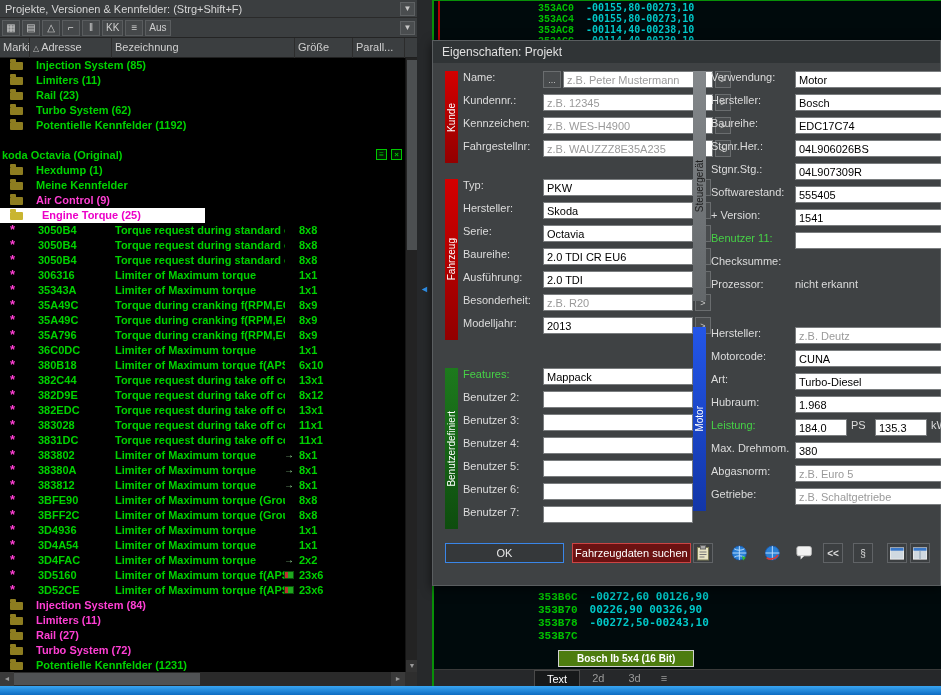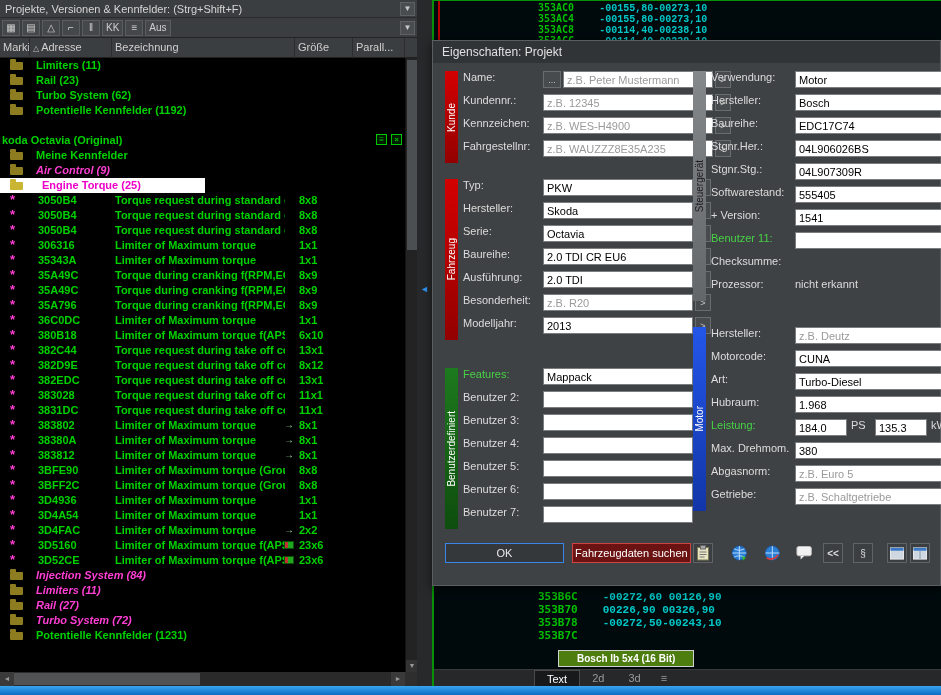--- a/index.html
+++ b/index.html
@@ -16,21 +16,21 @@
   .tb-list { display:flex; gap:2px; flex:1; }
   .tb-btn { height:16px; min-width:18px; padding:0 3px; background:#45484a; border:1px solid #5a5d5f; color:#cfcfcf; font-size:10px; font-family:"Liberation Sans",sans-serif; cursor:pointer; }
   .col-headers { position:absolute; left:0; top:38px; width:417px; height:20px; background:#3b3e40; display:flex; border-bottom:1px solid #202020; }
   .col { height:20px; border-right:1px solid #2c2c2c; font-size:11px; color:#cfcfcf; padding:3px 0 0 3px; white-space:nowrap; overflow:hidden; cursor:pointer; }
   .sort-glyph { font-size:8px; margin-right:2px; color:#b8b8b8; }
   .ch-0 { width:30px; } .ch-1 { width:82px; } .ch-2 { width:183px; } .ch-3 { width:58px; } .ch-4 { width:52px; } .ch-fill { flex:1; border-right:none; cursor:default; }
 
   #tree { position:absolute; left:0; top:58px; width:405px; height:614px; background:#000; overflow:hidden; font-weight:bold; }
   .trow { position:relative; height:15px; cursor:pointer; }
   .green { color:#00d200; }
-  .magenta { color:#ff3fd4;font-style:italic; }
+  .magenta { color:#ff3fd4; }
   .folder-icon { position:absolute; left:10px; top:4px; width:13px; height:8px; background:#8d7d20; border-radius:1px; }
   .folder-icon::before { content:""; position:absolute; top:-3px; left:0; width:6px; height:3px; background:#8d7d20; border-radius:1px 1px 0 0; }
   .flabel { position:absolute; left:36px; top:1px; font-size:11px; white-space:nowrap; }
   .proj-label { position:absolute; left:2px; top:1px; font-size:11px; white-space:nowrap; }
   .proj-icons { position:absolute; left:376px; top:1px; display:flex; gap:4px; }
   .picon { width:11px; height:11px; border:1px solid #00c800; color:#00c800; font-size:8px; line-height:9px; text-align:center; display:inline-block; background:#021a02; }
   .sel-bg { position:absolute; left:0; top:0; width:205px; height:15px; background:#ffffff; }
   .sel-row .folder-icon { background:#c9b531; z-index:1; }
   .sel-row .folder-icon::before { background:#c9b531; }
   .sel-row .flabel { color:#ec00c8; z-index:1;padding-left:6px; }
@@ -55,22 +55,22 @@
   #divider { position:absolute; left:417px; top:0; width:15px; height:686px; background:#27292b; cursor:col-resize; }
   .collapse-arrow { position:absolute; left:3px; top:284px; color:#2f93ee; font-size:9px; cursor:pointer; }
 
   
   #right-bg { position:absolute; left:432px; top:0; width:509px; height:686px; background:#000a0c; border-left:2px solid #089008; border-top:1px solid #089008; }
   .hex-redline { position:absolute; left:4px; top:0; width:2px; height:41px; background:#b40000; }
   .hex-top { position:absolute; left:0; top:1px; right:0; }
   .hex-top .hexrow { height:11px; line-height:11px; font:bold 10px "DejaVu Sans Mono", monospace; white-space:pre; }
   .hex-bottom { position:absolute; left:0; top:589px; right:0; }
   .hex-bottom .hexrow { height:13px; line-height:13px; font:bold 11px "DejaVu Sans Mono", monospace; white-space:pre; }
-  .haddr { color:#00c000; margin-left:104px; }
-  .hvals { color:#00c8c8; margin-left:25px;font-family:Liberation Mono, monospace; }
+  .haddr { color:#00c000; margin-left:104px;font-family:Liberation Mono, monospace; }
+  .hvals { color:#00c8c8; margin-left:12px; }
   .hex-tooltip { position:absolute; left:124px; top:649px; background:#4d7c0f; border:1px solid #d0d0d0; color:#ffffff; font:bold 10px "Liberation Sans", sans-serif; padding:2px 18px; white-space:nowrap; }
   .tabbar { position:absolute; left:0; top:668px; width:100%; height:18px; background:#26282a; border-top:1px solid #3a3a3a; display:flex; align-items:stretch; padding-left:100px; }
   .tab-list { display:flex; }
   .tab { padding:2px 12px; font-size:11px; color:#9a9a9a; cursor:pointer; }
   .tab.active { color:#ffffff; background:#17191a; border:1px solid #4a4a4a; border-bottom:none; }
   .icon-tab { padding:2px 8px; font-size:11px; color:#9a9a9a; cursor:pointer; }
 
   
   #dialog { position:absolute; left:432px; top:40px; width:509px; height:546px; background:#3f4244; border:1px solid #5a5e60; z-index:5; box-shadow:0 3px 10px rgba(0,0,0,.6); }
   .dlg-title { height:22px; background:#303436; color:#e0e0e0; font-size:12px; padding:4px 9px; cursor:move; }
@@ -144,20 +144,24 @@
       <div class="col ch-1"><span class="sort-glyph">△</span><span>Adresse</span></div>
       <div class="col ch-2">Bezeichnung</div>
       <div class="col ch-3">Größe</div>
       <div class="col ch-4">Parall...</div>
       <div class="col ch-fill"></div>
     </div>
 
     <div id="tree">
       <div>
 
+          <div class="trow">
+            <span class="folder-icon"></span>
+            <span class="flabel green">Injection System (85)</span>
+          </div>
 
           <div class="trow">
             <span class="folder-icon"></span>
             <span class="flabel green">Limiters (11)</span>
           </div>
 
           <div class="trow">
             <span class="folder-icon"></span>
             <span class="flabel green">Rail (23)</span>
           </div>
@@ -175,20 +179,24 @@
       <div class="trow"></div>
       <div class="trow">
         <span class="proj-label green">koda Octavia (Original)</span>
         <span class="proj-icons">
           <span class="picon">≡</span>
           <span class="picon">×</span>
         </span>
       </div>
       <div>
 
+          <div class="trow">
+            <span class="folder-icon"></span>
+            <span class="flabel green">Hexdump (1)</span>
+          </div>
 
           <div class="trow">
             <span class="folder-icon"></span>
             <span class="flabel green">Meine Kennfelder</span>
           </div>
 
           <div class="trow">
             <span class="folder-icon"></span>
             <span class="flabel magenta">Air Control (9)</span>
           </div>

